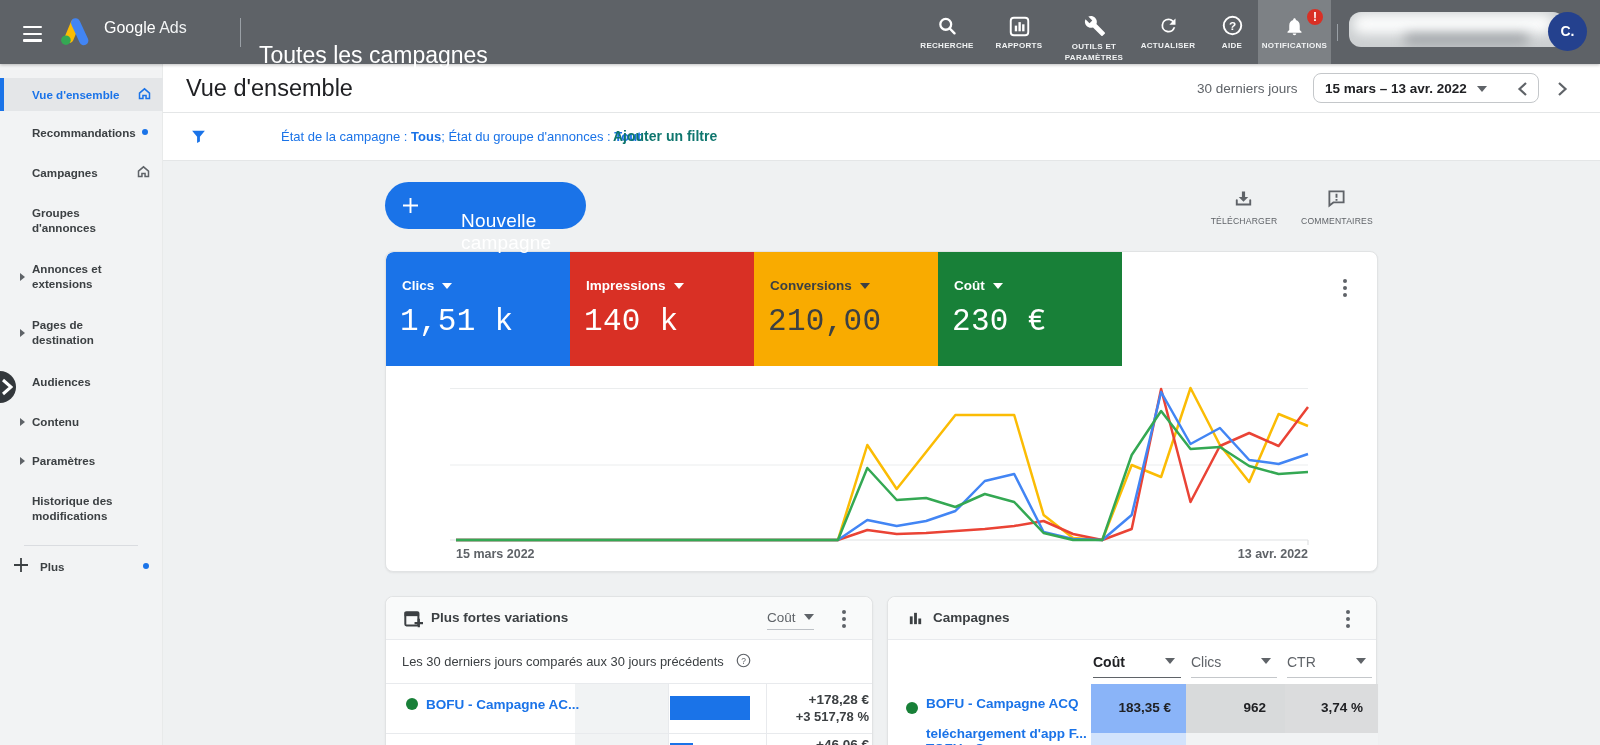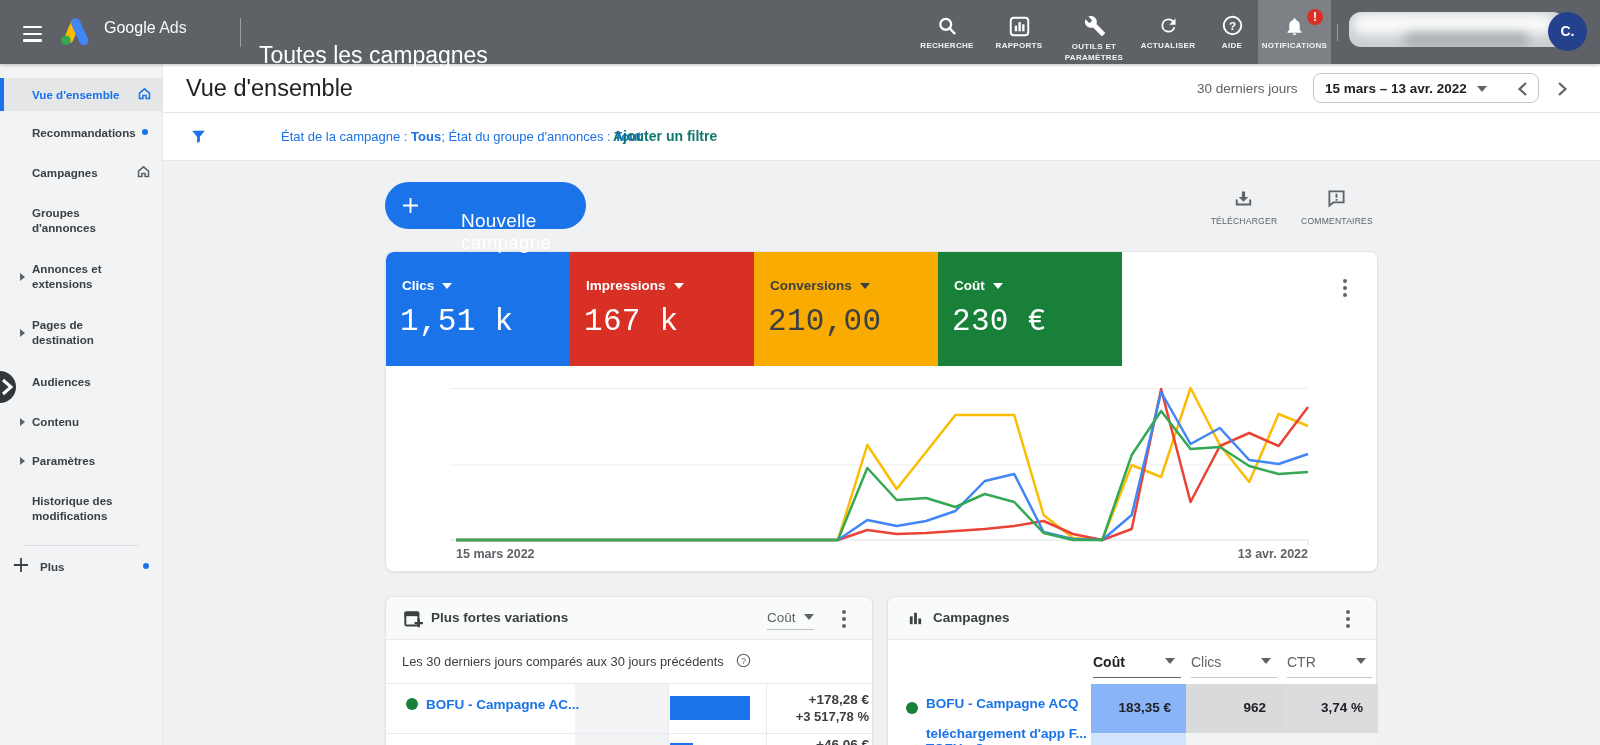--- a/index.html
+++ b/index.html
@@ -213,21 +213,21 @@
   </svg>
 <div class="abs" style="left:1277px; top:216px; width:120px; text-align:center; font-size:8.6px; color:#5f6368; letter-spacing:.2px;">COMMENTAIRES</div>
 
 <div class="card" style="left:385px; top:251px; width:993px; height:321px; overflow:hidden;">
   <div class="metbox" style="left:0; width:184px; background:#1a73e8; border-radius:8px 0 0 0;">
     <div class="lab">Clics<span class="caret-w"></span></div>
       <div class="val">1,51 k</div>
   </div>
   <div class="metbox" style="left:184px; width:184px; background:#d93025;">
     <div class="lab">Impressions<span class="caret-w"></span></div>
-      <div class="val">167 k</div>
+      <div class="val">140 k</div>
   </div>
   <div class="metbox" style="left:368px; width:184px; background:#f9ab00; color:#3c4043;">
     <div class="lab">Conversions<span class="caret-w" style="border-top-color:#3c4043;"></span></div>
       <div class="val">210,00</div>
   </div>
   <div class="metbox" style="left:552px; width:184px; background:#188038;">
     <div class="lab">Coût<span class="caret-w"></span></div>
       <div class="val">230 €</div>
   </div>
   <div class="menu3" style="left:957px; top:27px;">

